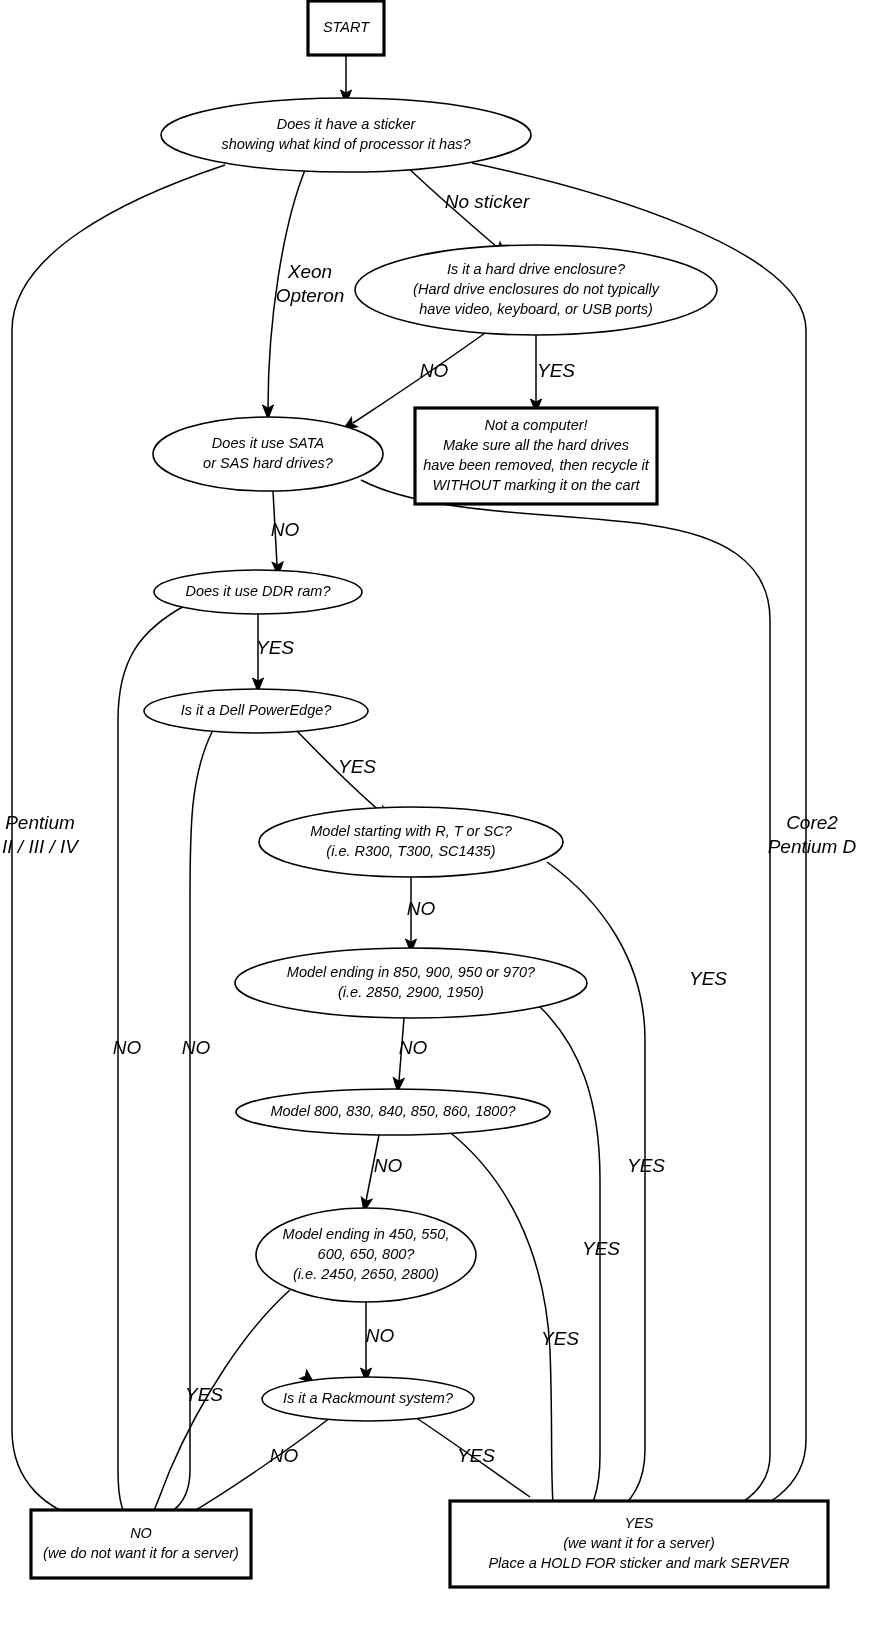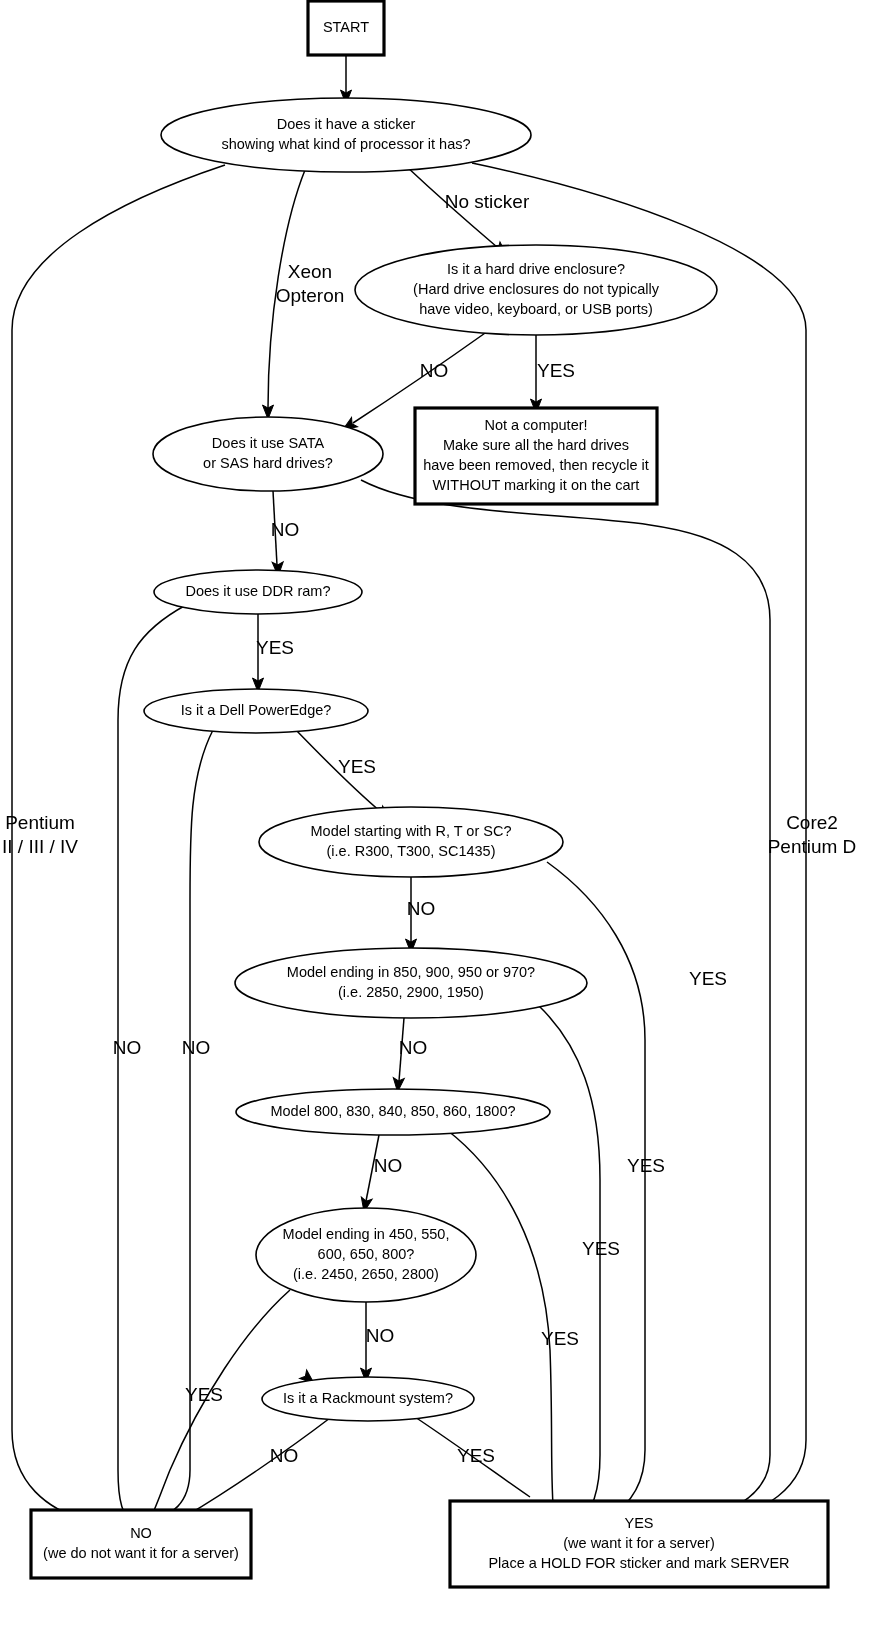--- a/index.html
+++ b/index.html
@@ -10,20 +10,21 @@
   body {
     width: 884px;
     height: 1629px;
     font-family: "Liberation Sans", sans-serif;
     overflow: hidden;
   }
   #chart-root {
     position: relative;
     width: 884px;
     height: 1434px;
+    font-style: italic;
   }
   svg#flow {
     display: block;
     width: 884px;
     height: 1629px;
   }
   .node-shape {
     fill: #ffffff;
     stroke: #000000;
     stroke-width: 1.6;

